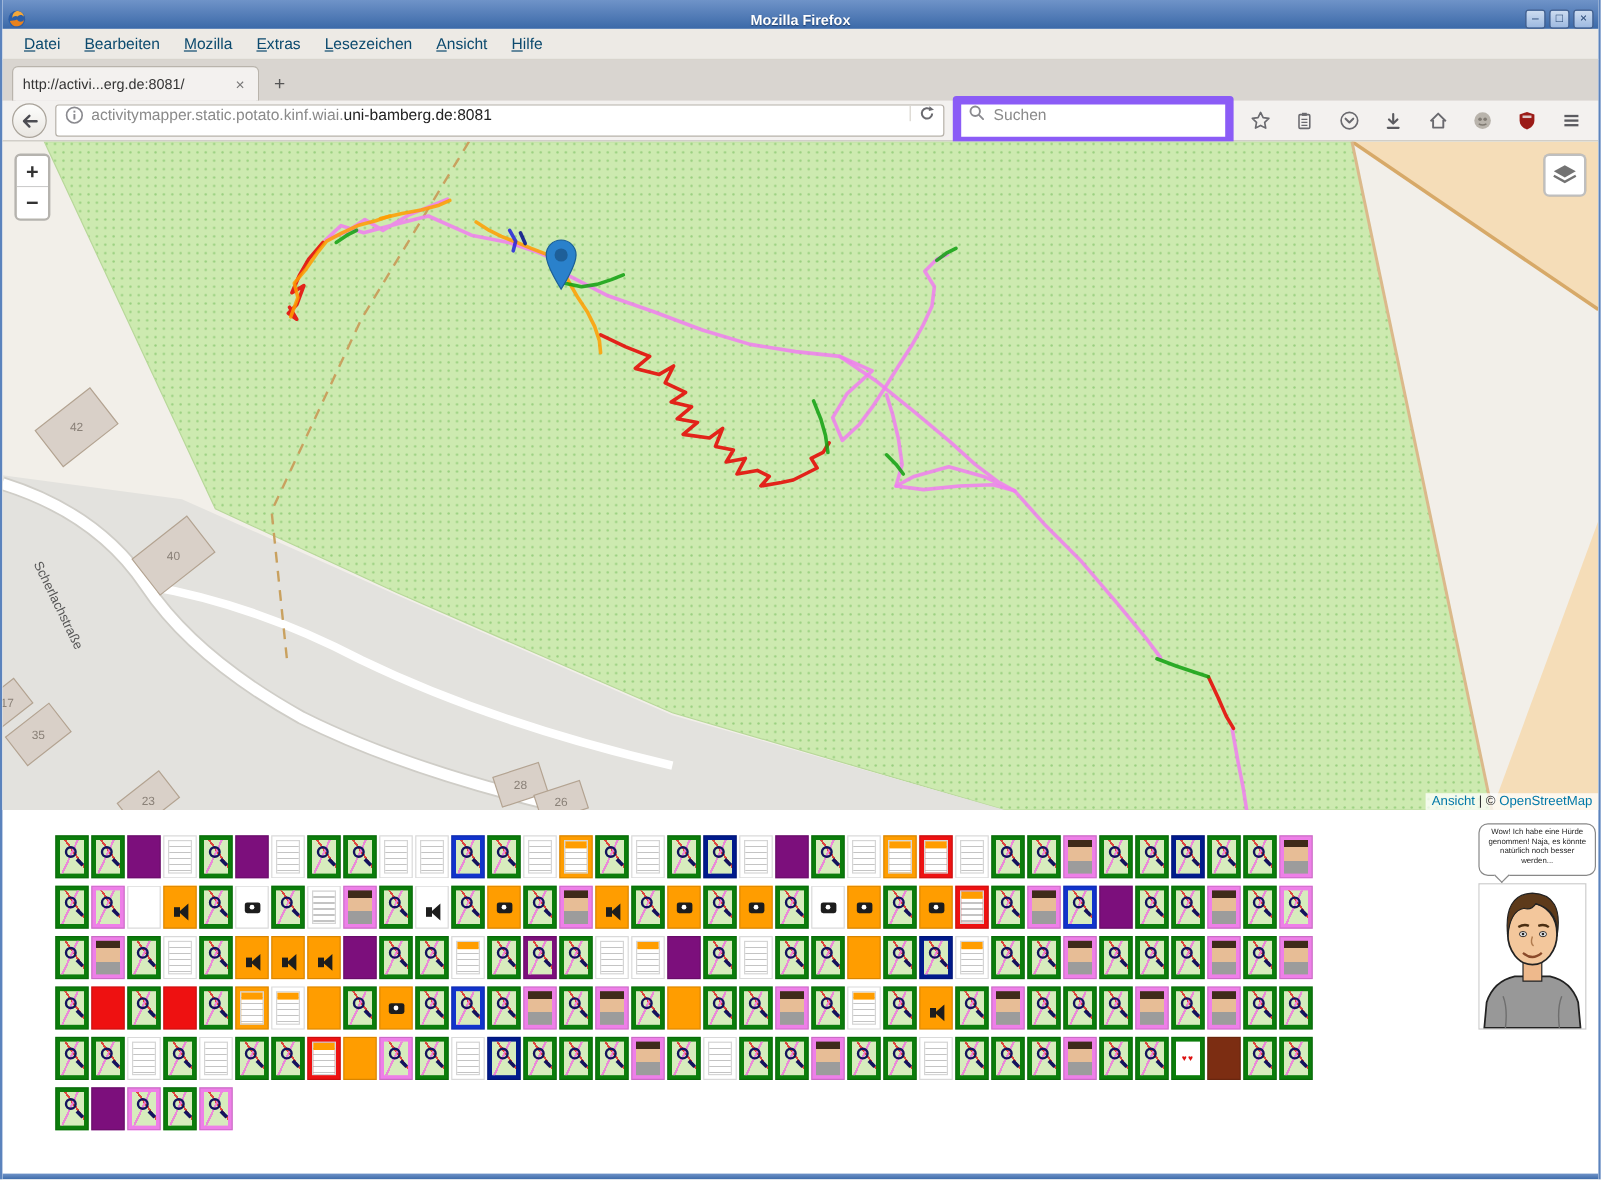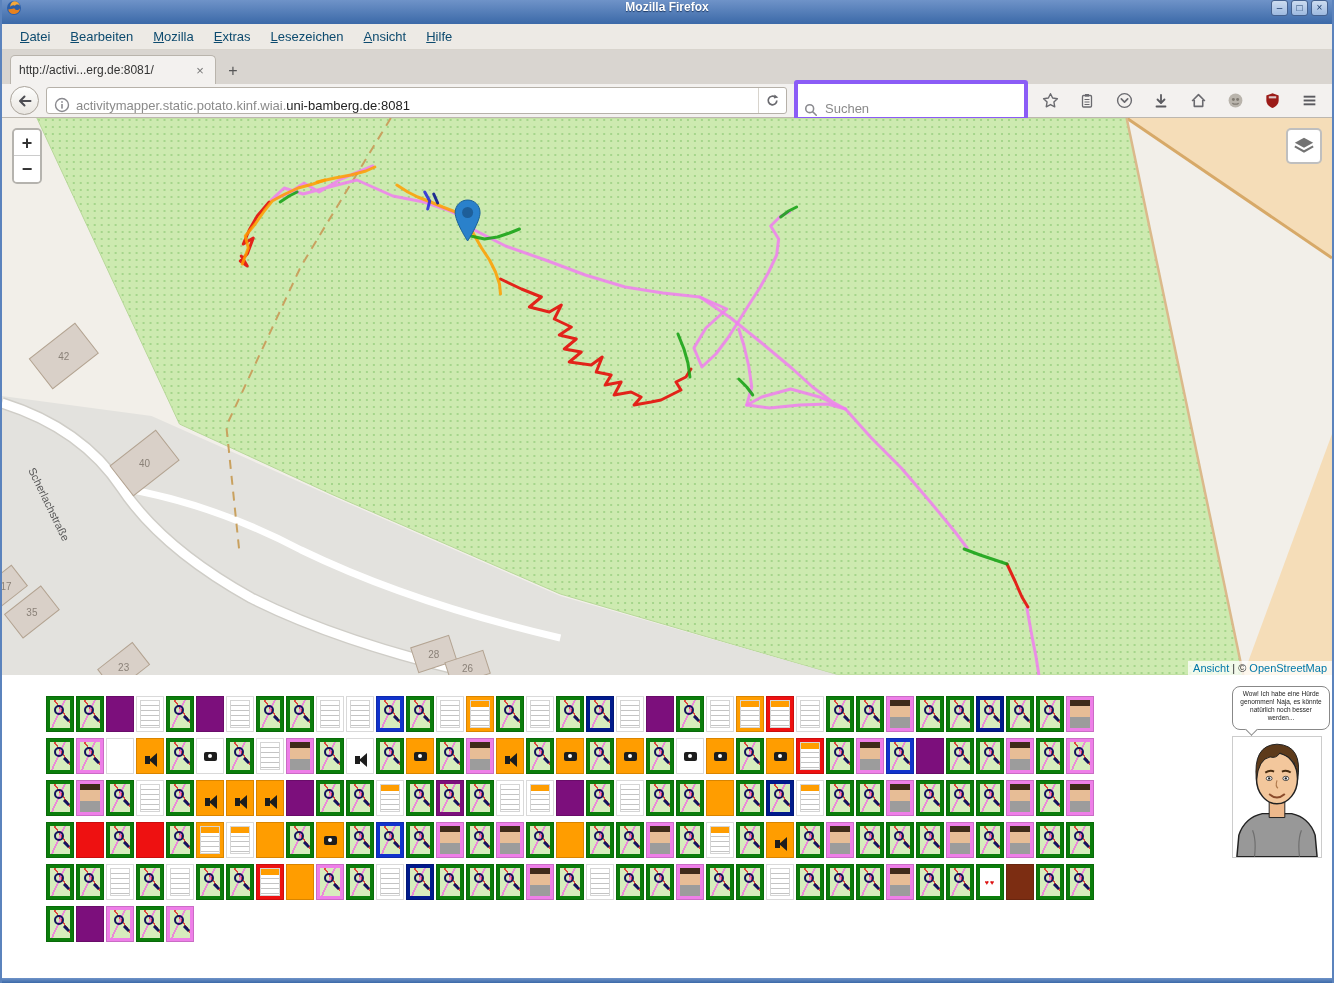--- a/index.html
+++ b/index.html
@@ -4,21 +4,21 @@
 <style>
   * { box-sizing: border-box; }
   html,body { margin:0; padding:0; }
   body { width:1334px; height:983px; font-family:"Liberation Sans", sans-serif; background:#fff; }
   #window { width:1334px; height:983px; position:relative; overflow:hidden; background:#fff;
             border-left:2px solid #5b83bd; border-right:2px solid #5b83bd; }
   .frame-bottom { position:absolute; left:0; right:0; bottom:0; height:5px;
                   background:linear-gradient(#6f93c8,#3b69a8); z-index:60; }
 
   
-  .titlebar { height:24px; background:linear-gradient(#6f93c8,#3b69a8); display:flex; align-items:flex-start;
+  .titlebar { height:24px; background:linear-gradient(#6f93c8,#3b69a8); display:flex; align-items:flex-end;
               padding:0 4px; position:relative; }
   .titlebar .title { position:absolute; left:0; right:0; text-align:center; color:#fff; font-weight:bold;
                      font-size:12px; text-shadow:0 1px 1px #1d3a66; pointer-events:none; }
   .win-btns { margin-left:auto; display:flex; gap:3px; z-index:2; }
   .win-btn { width:17px; height:16px; background:linear-gradient(#cddcf0,#9db9e0); border:1px solid #44618f;
              border-radius:3px; color:#20406e; font-size:10px; line-height:14px; text-align:center; cursor:default; }
   .ff-logo { width:16px; height:16px; z-index:2; }
 
   
   .menubar { height:26px; background:#edeae5; display:flex; align-items:center; padding-left:8px;
@@ -34,30 +34,30 @@
   .tab-close { color:#777; font-size:13px; width:14px; text-align:center; }
   .new-tab { width:26px; height:26px; margin-left:4px; font-size:16px; color:#555; display:flex;
              align-items:center; justify-content:center; border-radius:3px; }
 
   
   .navbar { height:34px; background:#f3f1ef; border-bottom:1px solid #bcb7af; display:flex; align-items:center;
             padding:0 8px; gap:7px; }
   .nav-circle { width:29px; height:29px; border-radius:50%; border:1px solid #aaa49b;
                 background:linear-gradient(#fdfdfc,#e9e6e1); display:flex; align-items:center; justify-content:center; flex:0 0 auto; }
   .urlbar { flex:1 1 auto; height:27px; background:#fff; border:1px solid #b6b1a9; border-radius:3px;
-            display:flex; align-items:flex-end; padding:0 0 0 7px; overflow:hidden; }
+            display:flex; align-items:flex-start; padding:0 0 12px 7px; overflow:hidden; }
   .urlbar .site-info { flex:0 0 auto; margin-right:6px; display:flex; }
   .url-text { flex:1; font-size:13px; white-space:nowrap; overflow:hidden; }
   .url-prefix { color:#8a8a8a; }
   .url-domain { color:#222; }
   .url-port { color:#222; }
   .reload-btn { flex:0 0 auto; width:28px; height:100%; border-left:1px solid #d8d4cd; display:flex;
                 align-items:center; justify-content:center; }
-  .searchbar { flex:0 0 auto; width:234px; height:41px; background:#fff; border:4px solid #8b5cf6;
-               border-radius:3px; display:flex; align-items:flex-end; padding:0 6px; gap:5px; }
+  .searchbar { flex:0 0 auto; width:234px; height:41px; background:#fff; border:7px solid #8b5cf6;
+               border-radius:3px; display:flex; align-items:flex-start; padding:0 6px; gap:5px; }
   .searchbar input { border:none; outline:none; flex:1; font-size:13px; font-family:inherit; min-width:0; background:transparent; }
   .searchbar input::placeholder { color:#8a8a8a; }
   .icon-btn { width:30px; height:28px; display:flex; align-items:center; justify-content:center; flex:0 0 auto; border-radius:3px; }
 
   
   .map { position:relative; height:557px; background:#f2efe9; overflow:hidden; cursor:grab; }
   .map svg.base { position:absolute; inset:0; display:block; }
   .zoom-ctl { position:absolute; top:10px; left:10px; width:30px; border:2px solid rgba(0,0,0,.25);
               border-radius:5px; overflow:hidden; z-index:5; }
   .zoom-btn { width:26px; height:26px; background:#fff; color:#333; font-size:18px; font-weight:bold;

